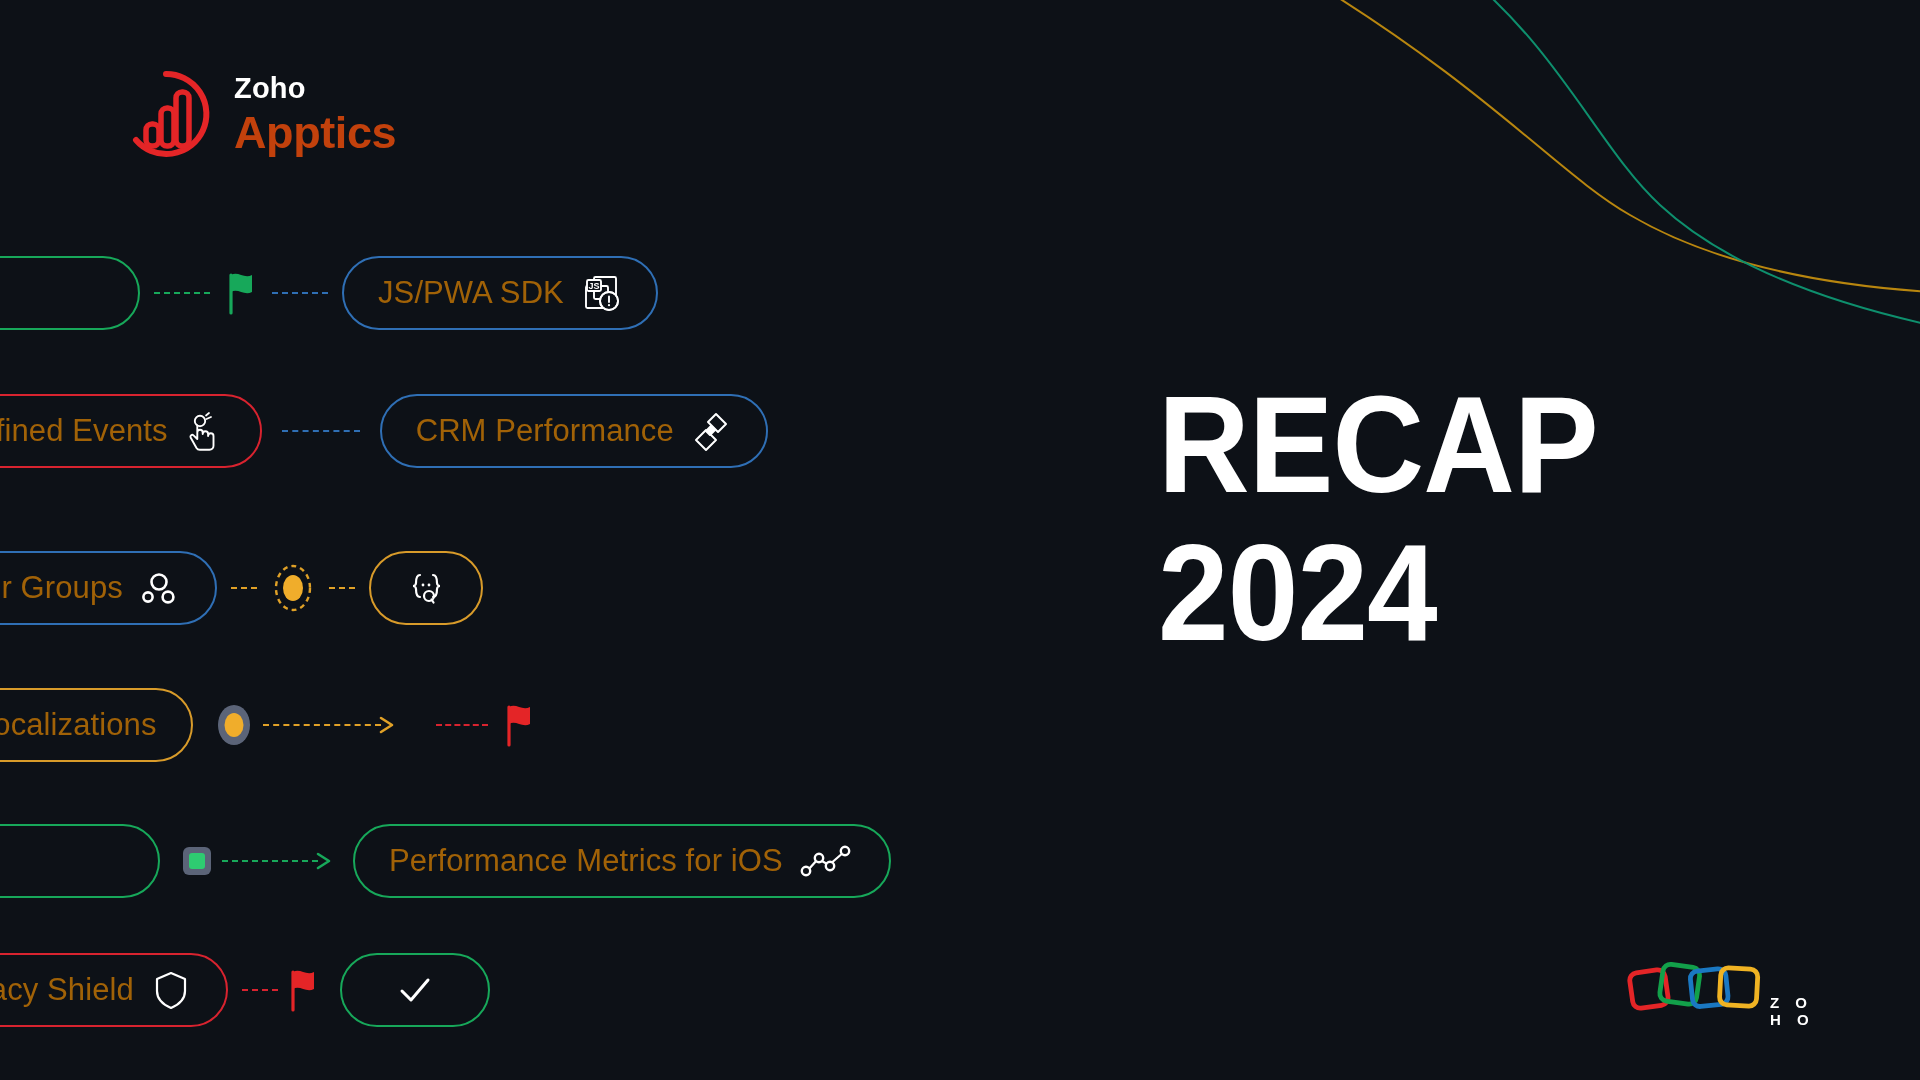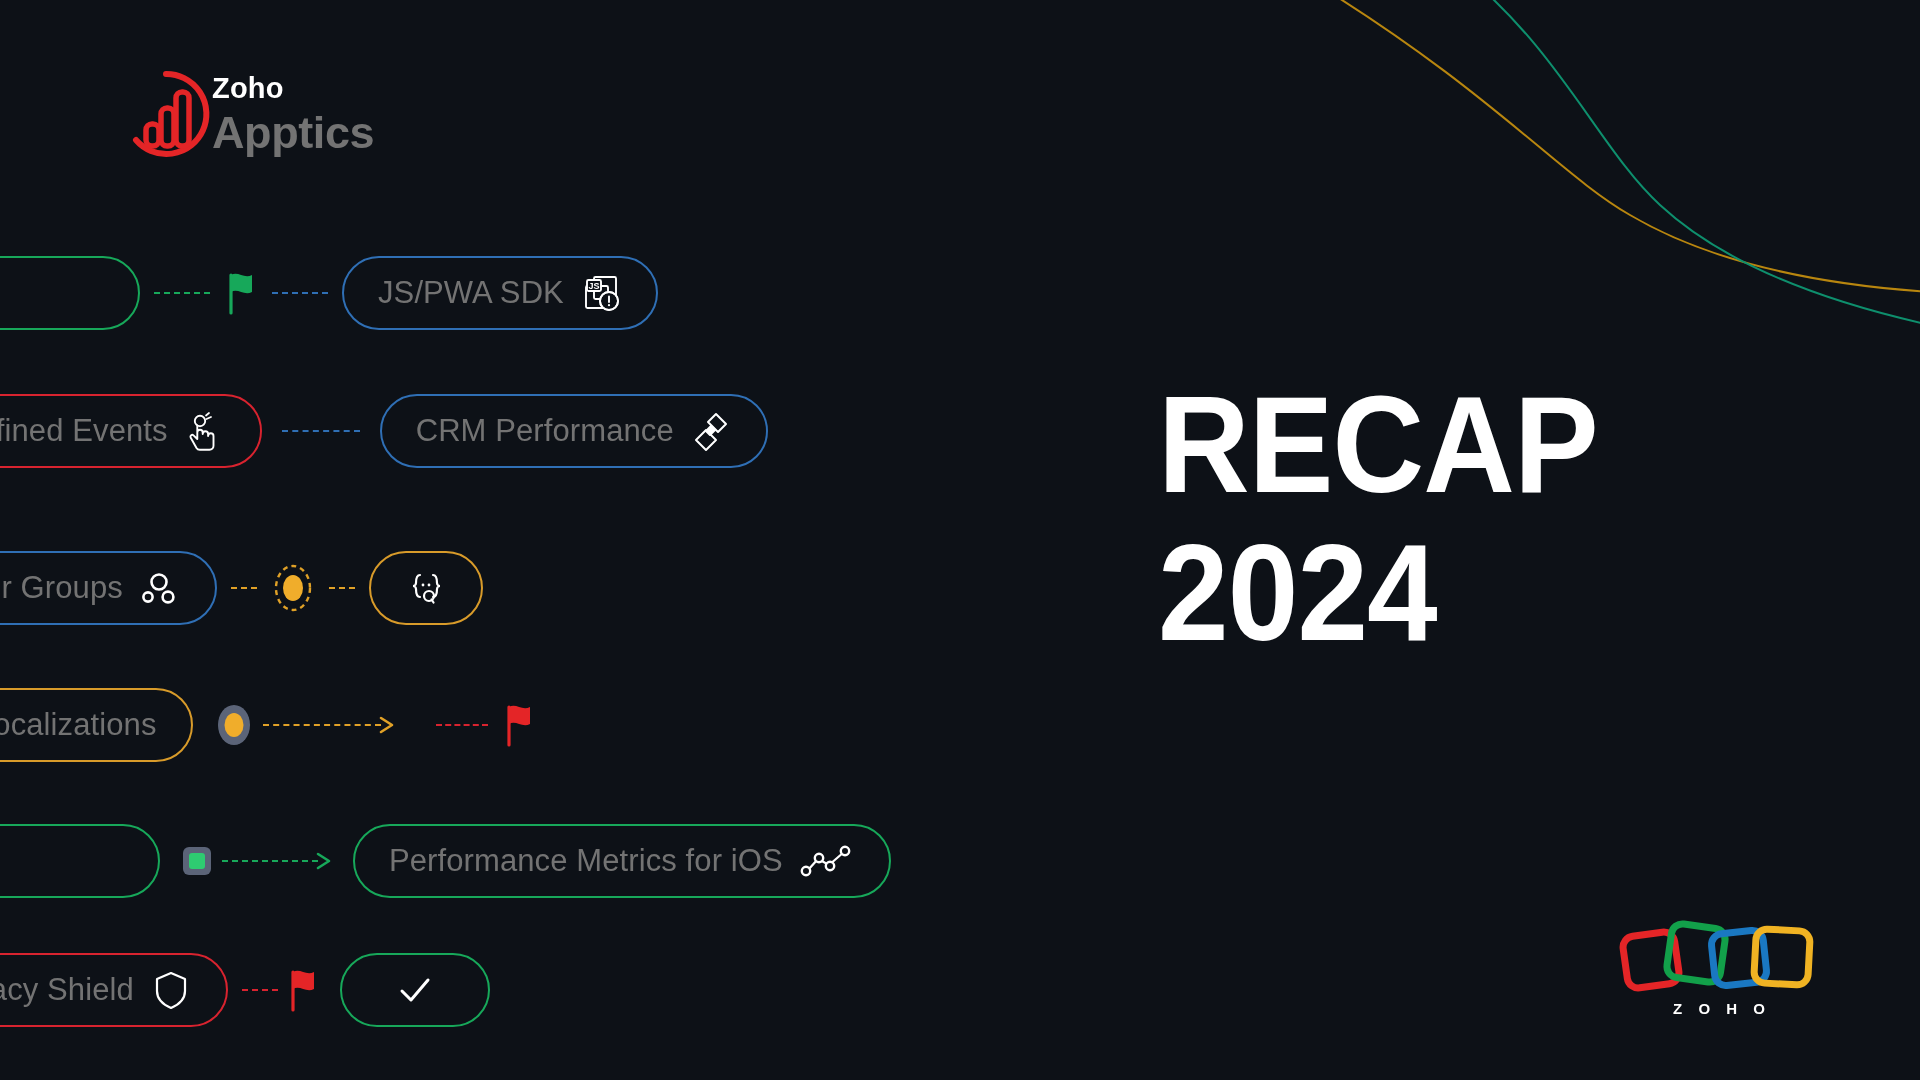--- a/index.html
+++ b/index.html
@@ -16,31 +16,31 @@
   .deco-curves {
     position:absolute; top:0; right:0;
     width:760px; height:330px;
     pointer-events:none;
   }
 
   
   .brand {
     position:absolute;
     left:120px; top:68px;
-    display:flex; align-items:center; 
+    display:flex; align-items:center; gap:22px;
   }
   .brand-mark { width:92px; height:92px; flex:none; }
   .brand-words { display:flex; flex-direction:column; line-height:1; }
   .brand-zoho {
     font-size:29px; font-weight:600; letter-spacing:.2px;
     color:#ffffff; margin-bottom:7px;
   }
   .brand-apptics {
     font-size:45px; font-weight:700; letter-spacing:-.4px;
-    color:#737373;
+    color:#c2410c;
   }
 
   
   .headline {
     position:absolute;
     left:1158px; top:378px;
     line-height:.97;
   }
   .headline-line {
     font-size:138px;
@@ -72,21 +72,21 @@
   .pill {
     display:flex; align-items:center; justify-content:center;
     gap:16px;
     height:74px;
     padding:0 34px;
     border-radius:40px;
     border:2px solid #888;
     background:transparent;
     font-size:31px;
     font-weight:400;
-    color:#737373;
+    color:#a16207;
     letter-spacing:.1px;
   }
   .pill.empty { padding:0; }
   .pill-green  { border-color:#17a85a; }
   .pill-blue   { border-color:#2f6fb5; }
   .pill-red    { border-color:#d8232f; }
   .pill-orange { border-color:#d89b2a; }
 
   .pill-label { display:inline-block; }
   .pill-icon  { display:inline-flex; align-items:center; width:42px; height:42px; flex:none; }
@@ -119,23 +119,23 @@
   .marker-dot-pill { width:42px; height:50px; }
   .marker-square   { width:34px; height:42px; }
 
   .spacer-8  { width:8px; }
   .spacer-14 { width:14px; }
   .spacer-20 { width:20px; }
 
   
   .zoho-logo {
     position:absolute;
-    right:96px; bottom:52px;
+    right:83px; bottom:52px;
     width:210px; height:112px;
-    display:flex; flex-direction:column; align-items:center;
+    display:flex; flex-direction:row; align-items:flex-end;
   }
   .zoho-word {
     font-size:15px; font-weight:700;
     letter-spacing:6px;
     color:#ffffff;
     margin-top:2px;
     padding-left:6px;
   }
 </style>
 </head>

